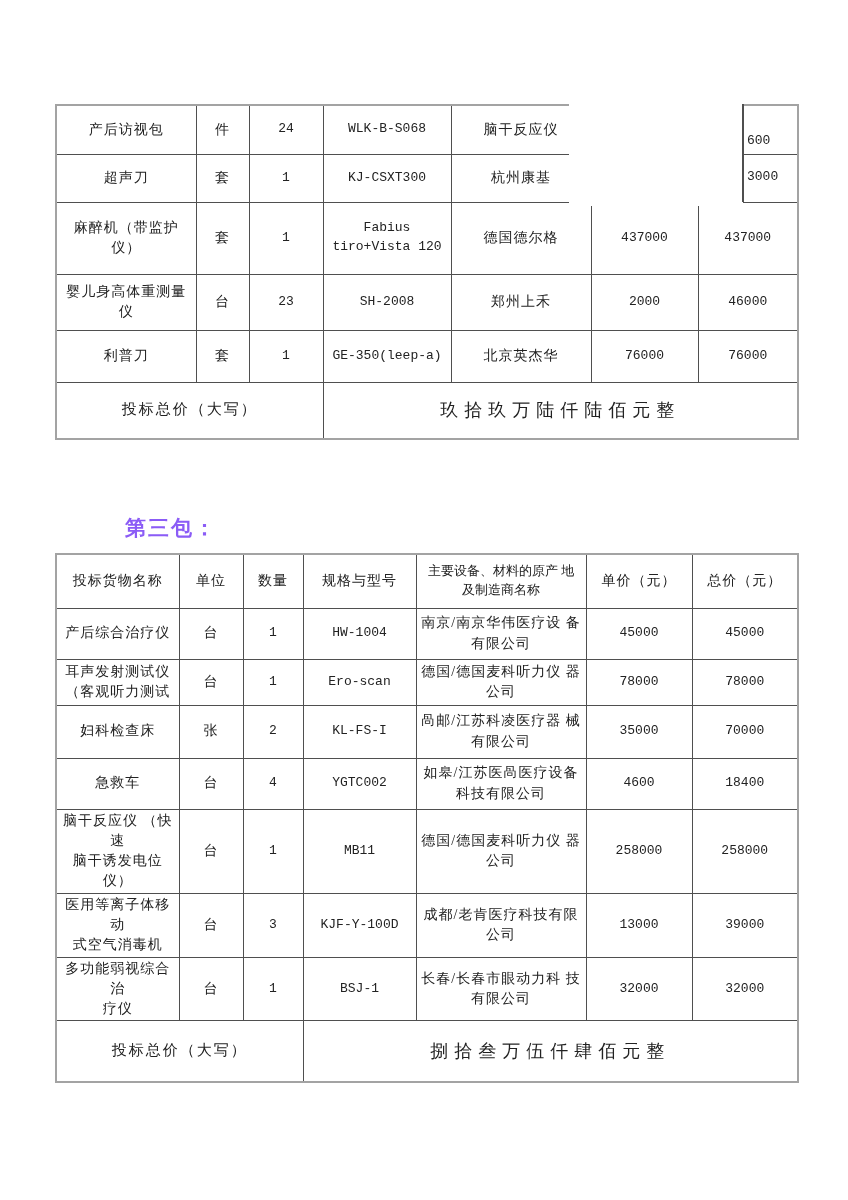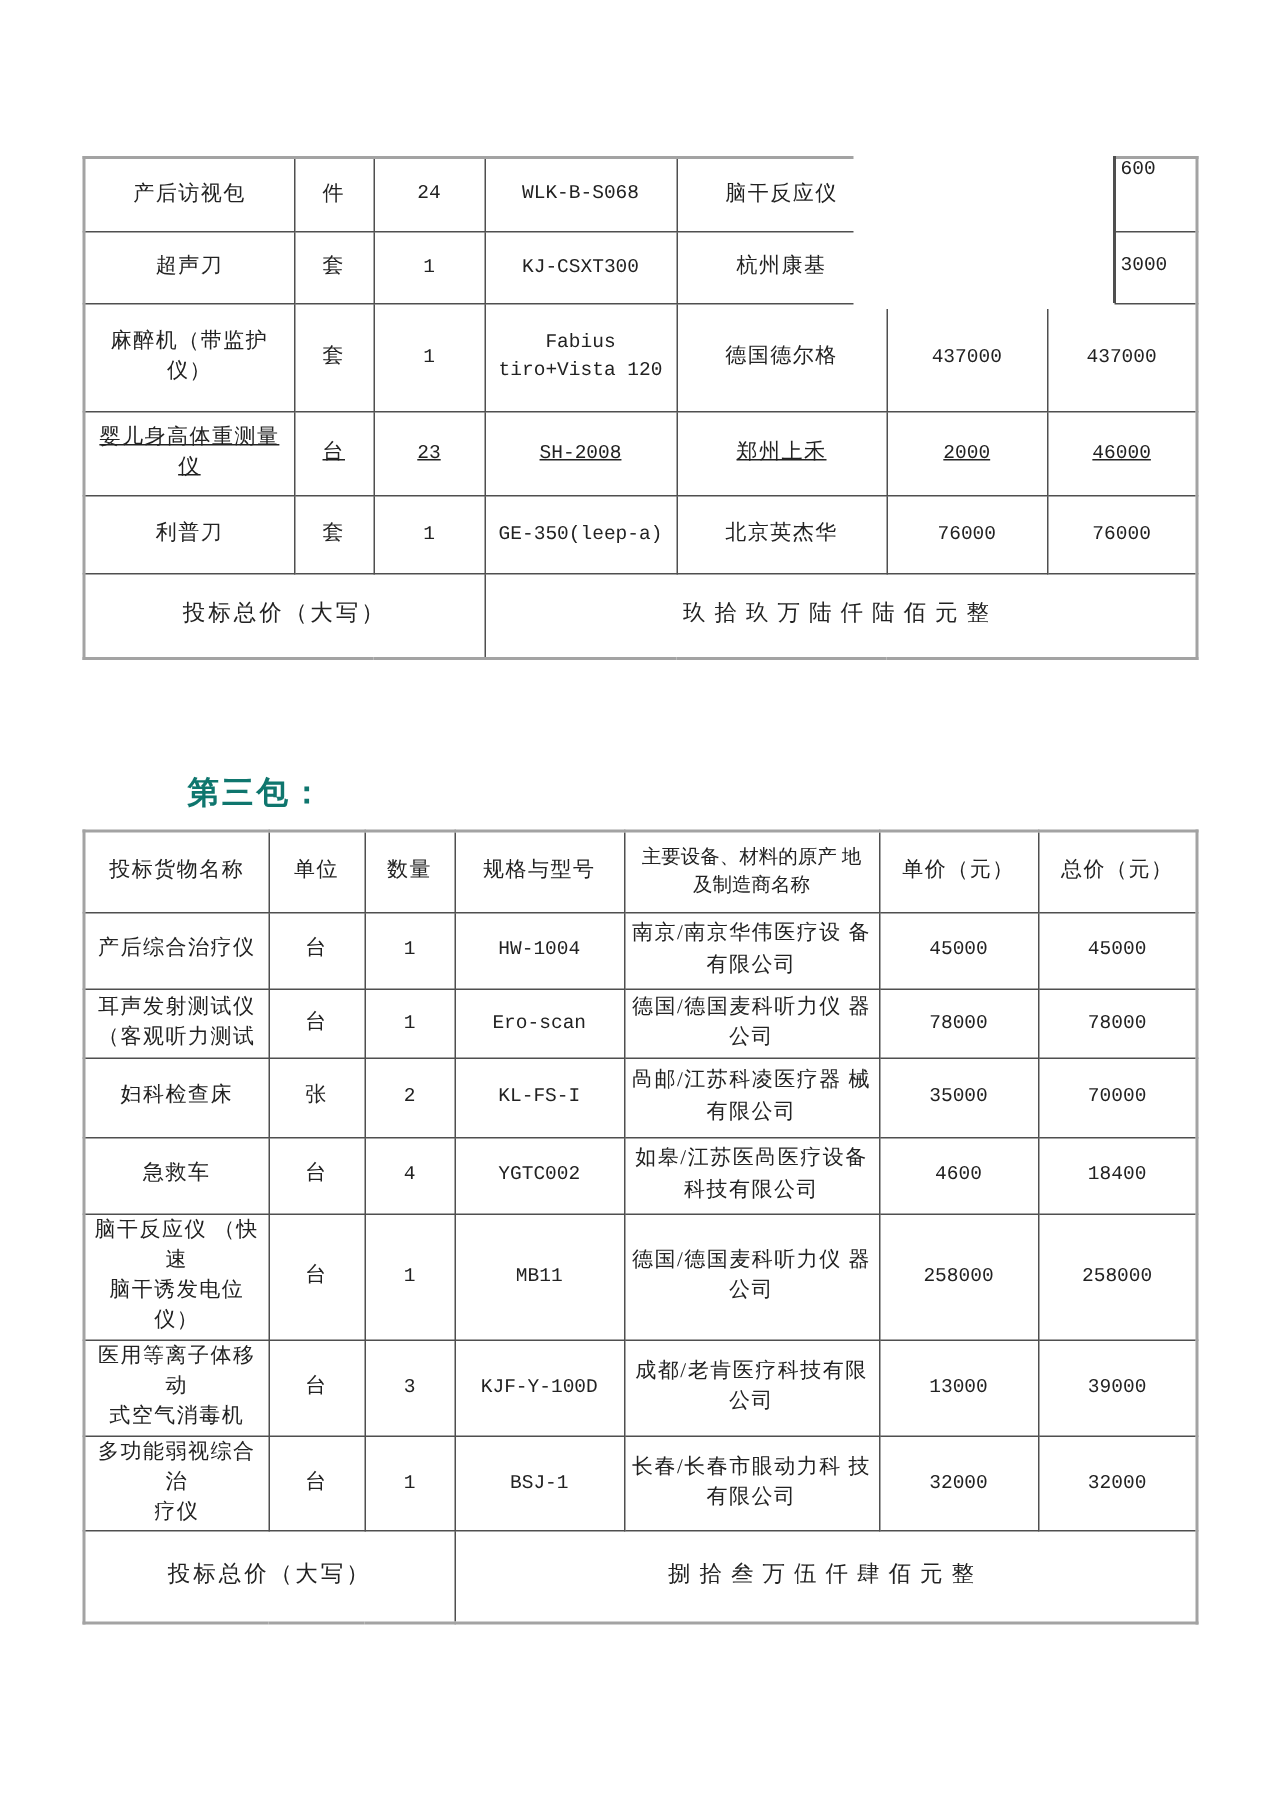--- a/index.html
+++ b/index.html
@@ -7,21 +7,21 @@
     width:848px;height:1200px;
     background:#ffffff;
     font-family:"Liberation Serif","DejaVu Serif",serif;
     color:#222222;
     position:relative;
     overflow:hidden;
   }
   .page{position:absolute;left:0;top:0;width:848px;height:1200px;background:#ffffff;}
   .heading{
     position:absolute;left:125px;top:514px;
-    font-size:21px;font-weight:bold;letter-spacing:2px;color:#0f766e;text-align:center;
+    font-size:21px;font-weight:bold;letter-spacing:2px;color:#8b5cf6;text-align:center;
   }
   table.doc{
     position:absolute;
     border-collapse:collapse;
     table-layout:fixed;
     border:2px solid #a3a3a3;
   }
   table.doc td{
     border:1px solid #4f4f4f;
     text-align:center;
@@ -31,36 +31,36 @@
     white-space:pre-line;
     line-height:1.45;
   }
   #t1{left:55px;top:104px;width:742px;}
   #t2{left:55px;top:553px;width:742px;}
   .zh{font-size:14px;letter-spacing:1px;}
   .num{font-family:"Liberation Mono","DejaVu Sans Mono",monospace;font-size:13px;letter-spacing:0;}
   .hdr{font-size:14px;letter-spacing:1px;}
   .hdr-origin{font-size:13px;letter-spacing:0;line-height:1.5;}
   .label{font-size:15px;letter-spacing:2px;}
-  .amount{font-size:15px;letter-spacing:6px;margin-left:48px;}
+  .amount{font-size:18px;letter-spacing:6px;margin-left:48px;}
   
   .whiteout{
     position:absolute;left:569px;top:92px;width:174px;height:114px;
     background:#ffffff;z-index:5;
   }
   .artifact-line{
     position:absolute;left:742px;top:104px;width:2px;height:98px;
     background:#4f4f4f;z-index:6;
   }
   .frag{
     position:absolute;left:747px;z-index:6;
     font-family:"Liberation Mono","DejaVu Sans Mono",monospace;
     font-size:13px;color:#222;text-align:left;
   }
-  .frag1{top:88px;height:49px;line-height:49px;}
+  .frag1{top:116px;height:49px;line-height:49px;}
   .frag2{top:153px;height:48px;line-height:48px;}
 </style>
 </head>
 <body>
 
 <div class="page">
 
   <div class="heading">第三包：</div>
 
   <table class="doc" id="t1">
@@ -95,21 +95,21 @@
         <tr style="height: 72px;">
           <td class="zh">麻醉机（带监护仪）</td>
           <td class="zh">套</td>
           <td class="num">1</td>
           <td class="num">Fabius
 tiro+Vista 120</td>
           <td class="zh">德国德尔格</td>
           <td class="num">437000</td>
           <td class="num">437000</td>
         </tr>
-        <tr style="height: 56px; text-decoration: underline;">
+        <tr style="height: 56px;">
           <td class="zh">婴儿身高体重测量
 仪</td>
           <td class="zh">台</td>
           <td class="num">23</td>
           <td class="num">SH-2008</td>
           <td class="zh">郑州上禾</td>
           <td class="num">2000</td>
           <td class="num">46000</td>
         </tr>
         <tr style="height: 52px;">

